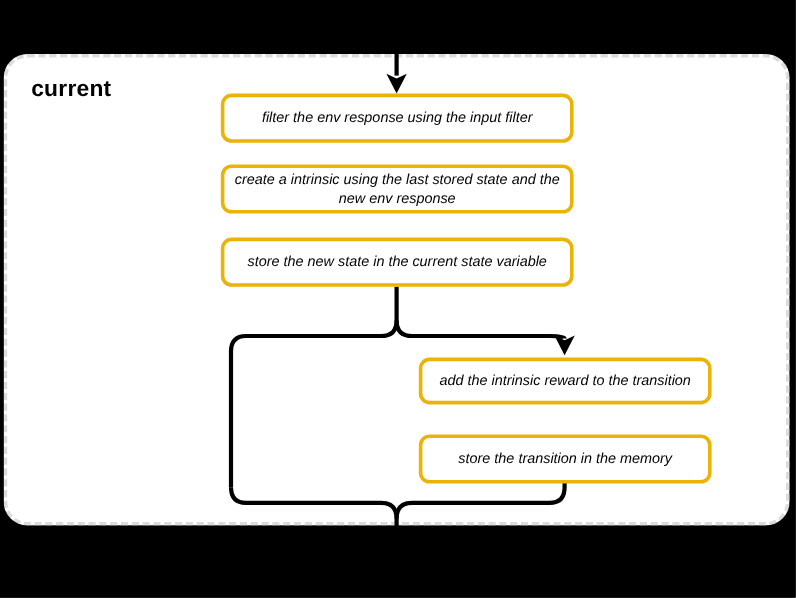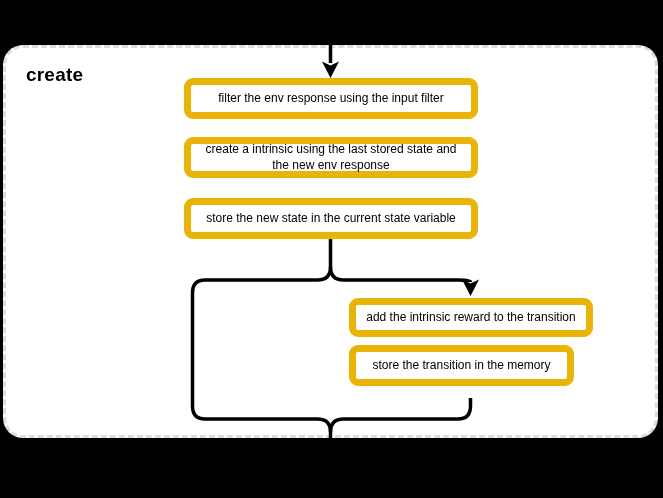--- a/index.html
+++ b/index.html
@@ -32,36 +32,37 @@
     top: 64px;
     font-size: 19px;
     font-weight: bold;
     color: #000000;
     letter-spacing: 0.2px;
   }
   .node {
     position: absolute;
     box-sizing: border-box;
     background: #ffffff;
-    border: 7px solid #eab308;
+    border: 3px solid #eab308;
     border-radius: 9px;
     display: flex;
     align-items: center;
     justify-content: center;
     text-align: center;
     font-size: 12px;
     line-height: 1.3;
     color: #000000;
     padding: 2px 8px;
+    font-style: italic;
   }
   #node-1 { left: 184px; top: 78px;  width: 294px; height: 41px; }
   #node-2 { left: 184px; top: 137px; width: 294px; height: 41px; }
   #node-3 { left: 184px; top: 198px; width: 294px; height: 41px; }
   #node-4 { left: 349px; top: 298px; width: 244px; height: 39px; }
-  #node-5 { left: 349px; top: 345px; width: 225px; height: 41px; }
+  #node-5 { left: 349px; top: 362px; width: 244px; height: 41px; }
   .condition-label {
     position: absolute;
     left: 348px;
     top: 256px;
     font-size: 12px;
     font-weight: bold;
     color: #000000;
   }
   svg.links {
     position: absolute;
@@ -79,21 +80,21 @@
     stroke: none;
   }
 </style>
 </head>
 <body>
 
 <div class="stage">
 
   <div class="card"></div>
 
-  <div class="group-title">create</div>
+  <div class="group-title">current</div>
 
   <svg class="links" width="663" height="498">
 
     <path d="M330.5,6 L330.5,63"></path>
     <polygon points="330.5,78 322,61.5 330.5,65.5 339,61.5"></polygon>
 
     <path d="M330.5,239 L330.5,267 Q330.5,280 317.5,280 L205,280 Q192.5,280 192.5,293 L192.5,406"></path>
 
     <path d="M330.5,267 Q330.5,280 343.5,280 L458,280 Q470.5,280 470.5,282"></path>
     <polygon points="470.5,296 462,279.5 470.5,283.5 479,279.5"></polygon>

